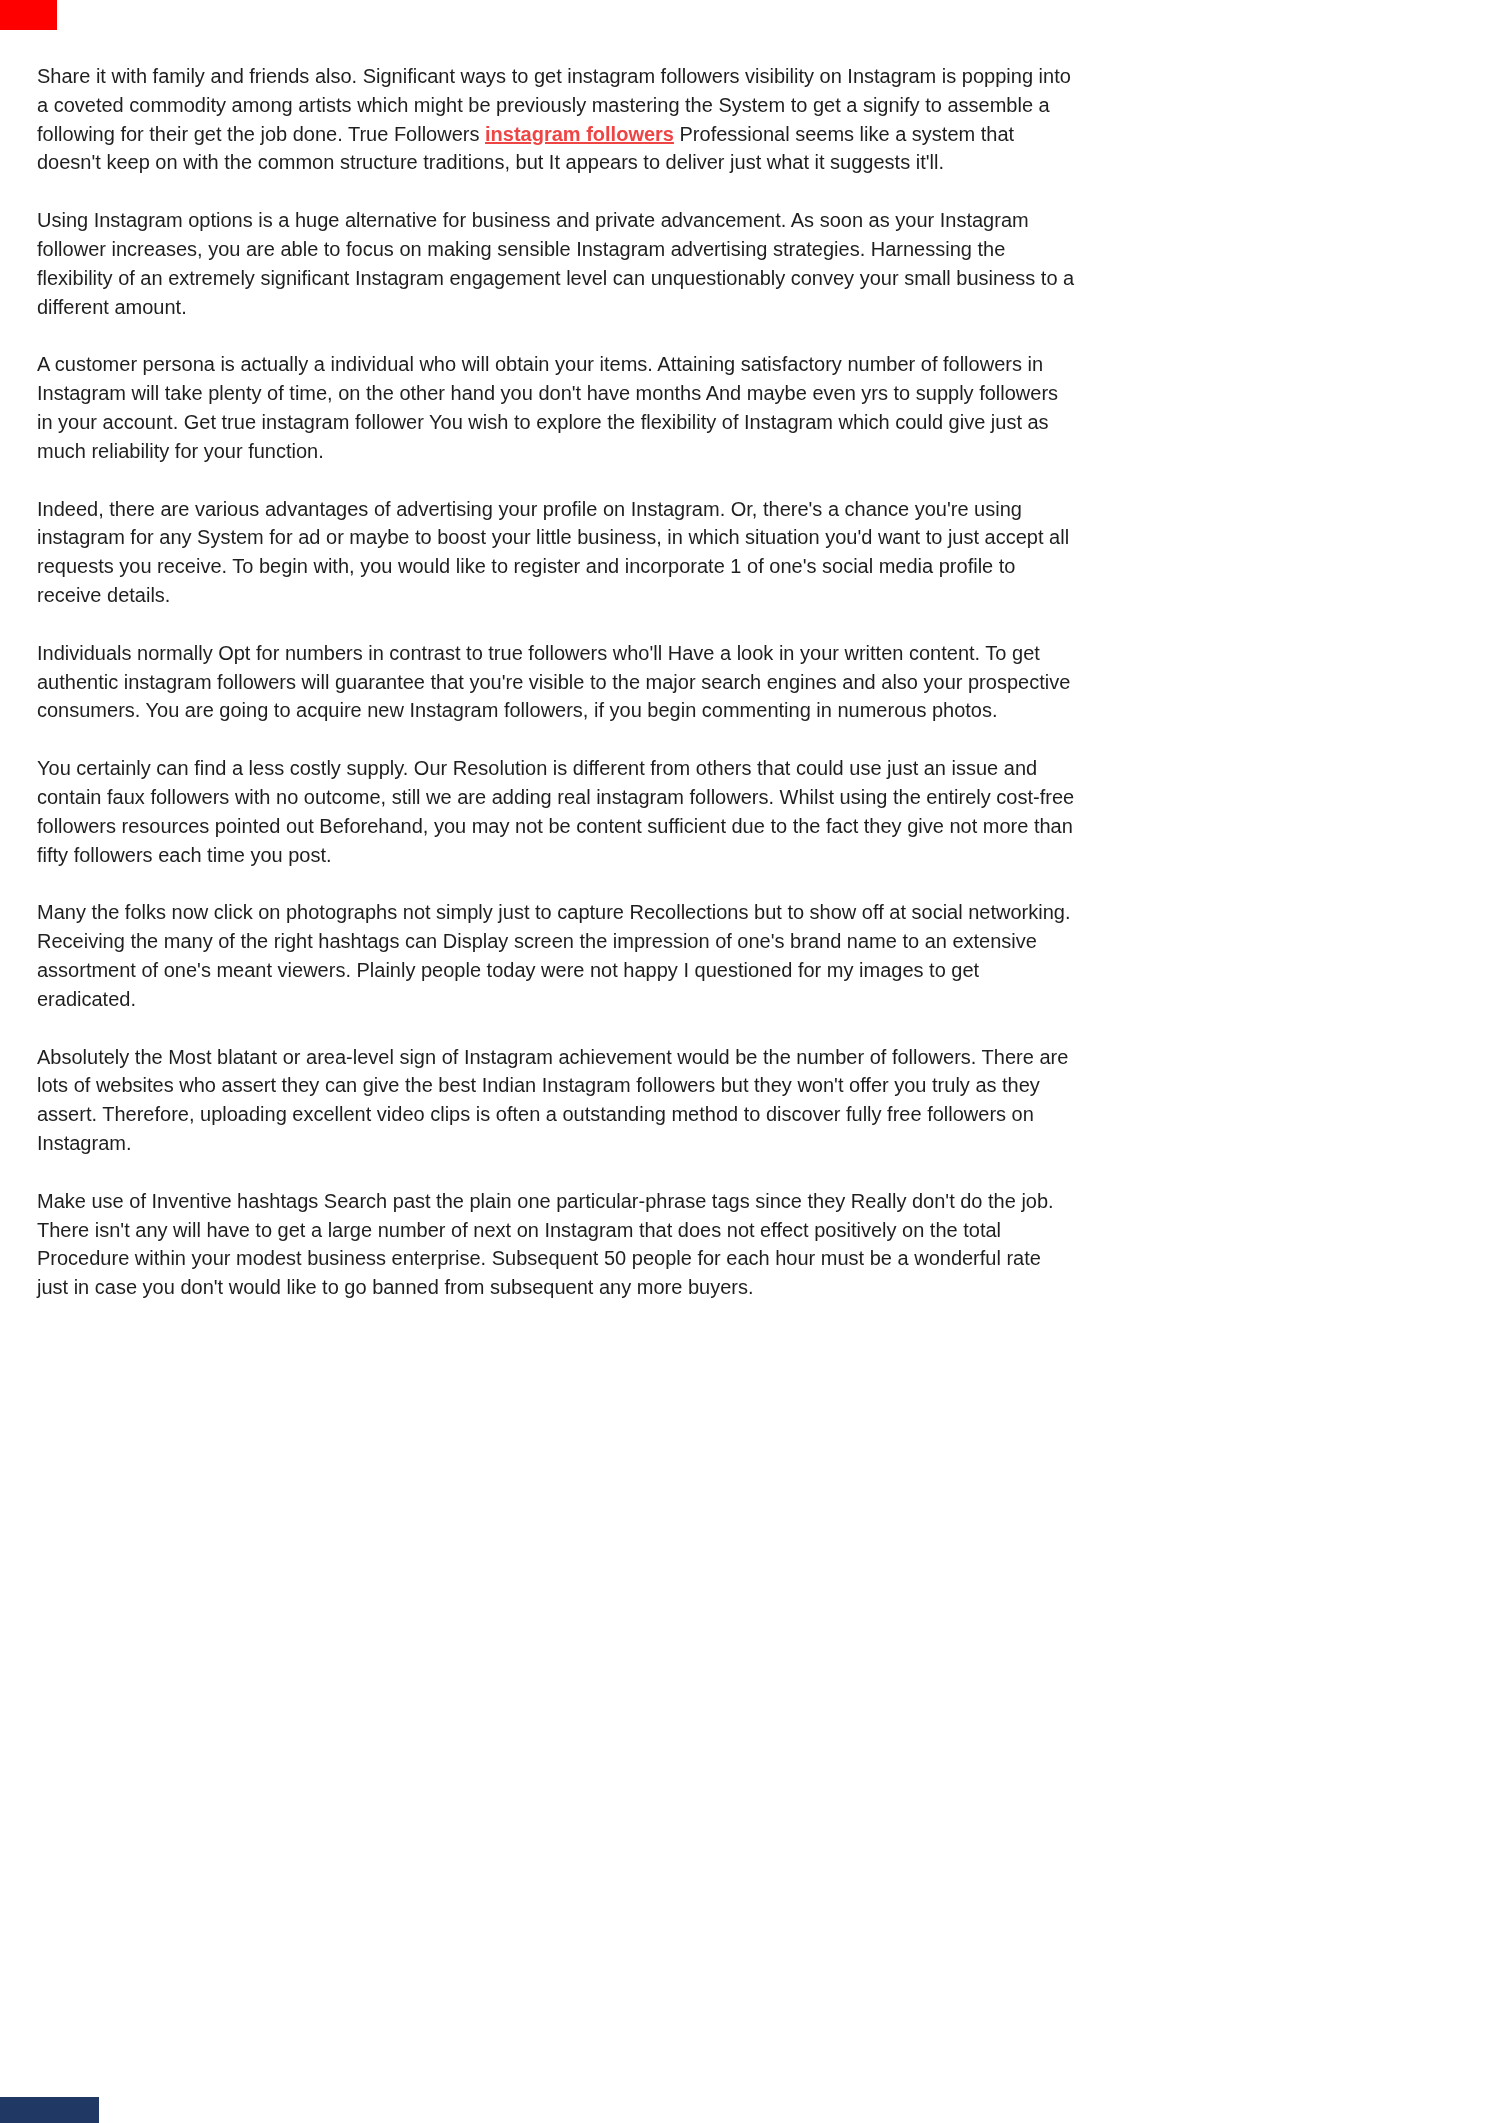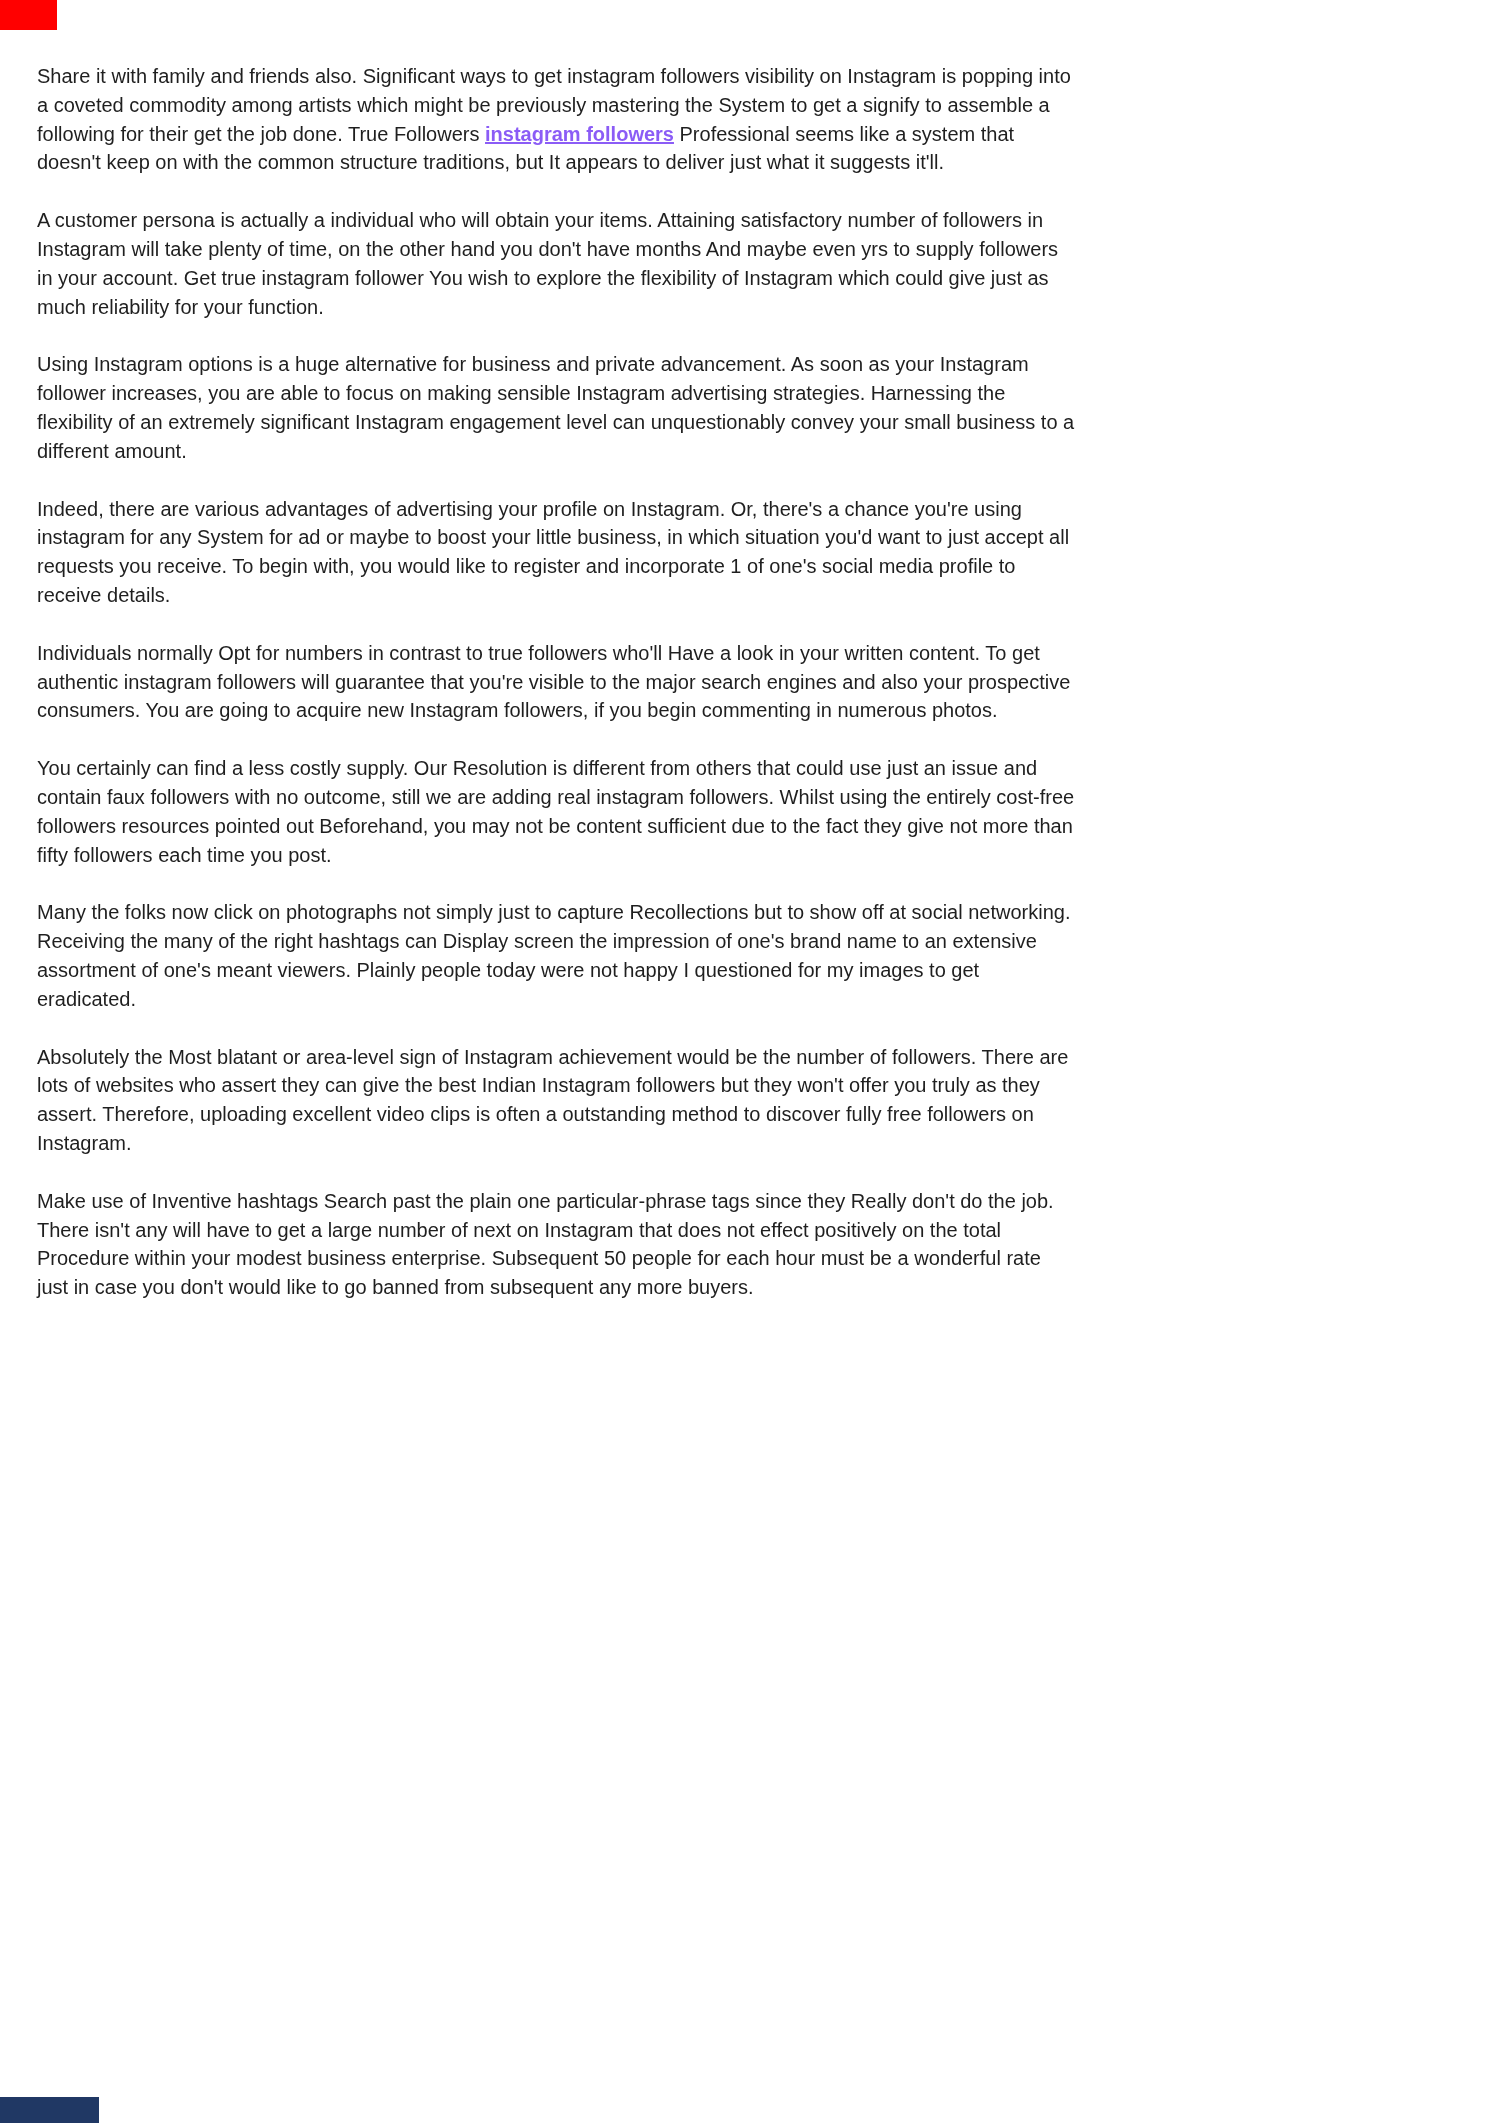--- a/index.html
+++ b/index.html
@@ -19,35 +19,35 @@
     position: absolute;
     top: 62px;
     left: 37px;
     width: 1040px;
     font-size: 20px;
     line-height: 1.44;
     text-align: left;
   }
   .content p { margin: 0 0 29px 0; }
   a.inline-link {
-    color: #8b5cf6;
+    color: #ef4444;
     font-weight: 700;
     text-decoration: underline;
     cursor: pointer;
   }
 </style>
 </head>
 <body>
 
 <div class="corner-bar top"></div>
 
 <main class="content">
   <p><span>Share it with family and friends also. Significant ways to get instagram followers visibility on Instagram is popping into a coveted commodity among artists which might be previously mastering the System to get a signify to assemble a following for their get the job done. True Followers </span><a class="inline-link" href="#">instagram followers</a><span> Professional seems like a system that doesn't keep on with the common structure traditions, but It appears to deliver just what it suggests it'll.</span></p>
+  <p>Using Instagram options is a huge alternative for business and private advancement. As soon as your Instagram follower increases, you are able to focus on making sensible Instagram advertising strategies. Harnessing the flexibility of an extremely significant Instagram engagement level can unquestionably convey your small business to a different amount.</p>
   <p>A customer persona is actually a individual who will obtain your items. Attaining satisfactory number of followers in Instagram will take plenty of time, on the other hand you don't have months And maybe even yrs to supply followers in your account. Get true instagram follower You wish to explore the flexibility of Instagram which could give just as much reliability for your function.</p>
-  <p>Using Instagram options is a huge alternative for business and private advancement. As soon as your Instagram follower increases, you are able to focus on making sensible Instagram advertising strategies. Harnessing the flexibility of an extremely significant Instagram engagement level can unquestionably convey your small business to a different amount.</p>
   <p>Indeed, there are various advantages of advertising your profile on Instagram. Or, there's a chance you're using instagram for any System for ad or maybe to boost your little business, in which situation you'd want to just accept all requests you receive. To begin with, you would like to register and incorporate 1 of one's social media profile to receive details.</p>
   <p>Individuals normally Opt for numbers in contrast to true followers who'll Have a look in your written content. To get authentic instagram followers will guarantee that you're visible to the major search engines and also your prospective consumers. You are going to acquire new Instagram followers, if you begin commenting in numerous photos.</p>
   <p>You certainly can find a less costly supply. Our Resolution is different from others that could use just an issue and contain faux followers with no outcome, still we are adding real instagram followers. Whilst using the entirely cost-free followers resources pointed out Beforehand, you may not be content sufficient due to the fact they give not more than fifty followers each time you post.</p>
   <p>Many the folks now click on photographs not simply just to capture Recollections but to show off at social networking. Receiving the many of the right hashtags can Display screen the impression of one's brand name to an extensive assortment of one's meant viewers. Plainly people today were not happy I questioned for my images to get eradicated.</p>
   <p>Absolutely the Most blatant or area-level sign of Instagram achievement would be the number of followers. There are lots of websites who assert they can give the best Indian Instagram followers but they won't offer you truly as they assert. Therefore, uploading excellent video clips is often a outstanding method to discover fully free followers on Instagram.</p>
   <p>Make use of Inventive hashtags Search past the plain one particular-phrase tags since they Really don't do the job. There isn't any will have to get a large number of next on Instagram that does not effect positively on the total Procedure within your modest business enterprise. Subsequent 50 people for each hour must be a wonderful rate just in case you don't would like to go banned from subsequent any more buyers.</p>
 </main>
 
 <div class="corner-bar bottom"></div>
 

